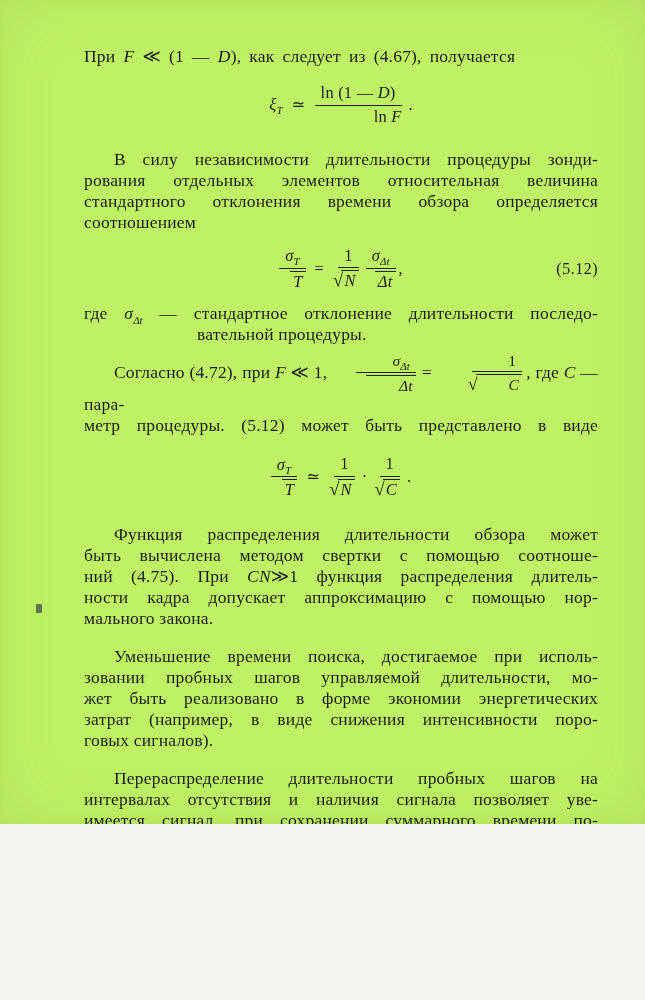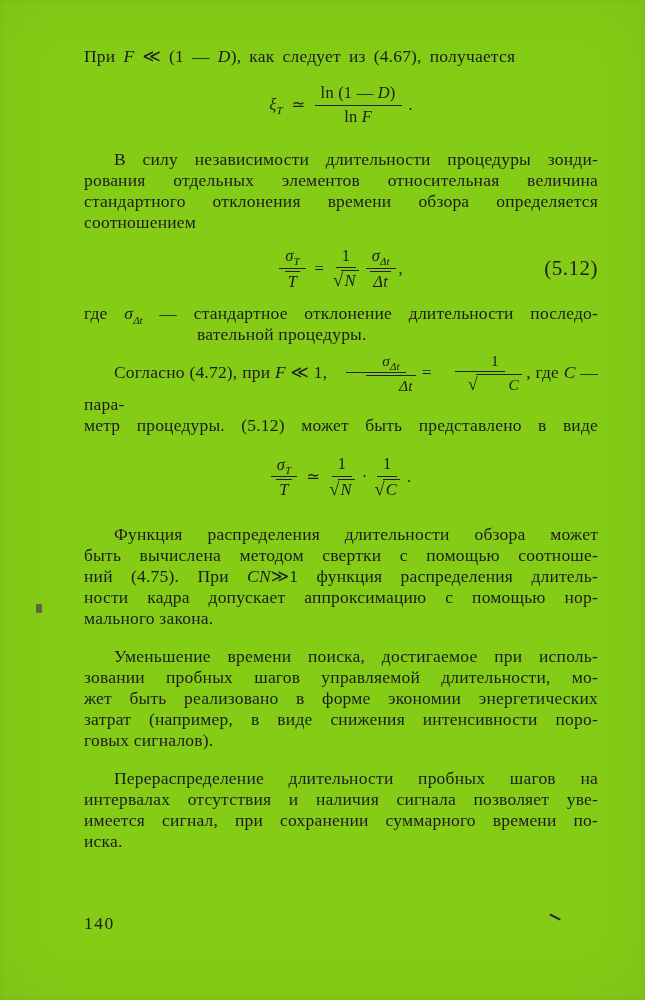--- a/index.html
+++ b/index.html
@@ -4,22 +4,22 @@
 <style>
   * { box-sizing: border-box; }
   html, body { margin: 0; padding: 0; }
   body {
     width: 645px; height: 1000px;
     background: #f5f3ee;
     font-family: "Liberation Serif", "DejaVu Serif", serif;
   }
   .page {
     position: relative;
-    width: 645px; height: 1000px;
-    background: #84cc16;
+    width: 645px; height: 824px;
+    background: #bef264;
     overflow: hidden;
     color: #1c1c1c;
     box-shadow: inset 0 0 70px rgba(70,60,40,.07), inset 0 0 8px rgba(0,0,0,.05);
   }
   .content {
     position: absolute; left: 84px; top: 46px; width: 514px;
     font-size: 17.5px; line-height: 21px; letter-spacing: .2px;
   }
   .line { min-height: 21px; }
   .jl { text-align: justify; text-align-last: justify; }
@@ -31,23 +31,23 @@
   
   .display {
     display: flex; align-items: center; justify-content: center;
     font-size: 16.5px; line-height: 1.12; gap: 7px; text-indent: 0;
   }
   .f-xi   { margin: 14px 0 20px; height: 48px; }
   .eqrow  { position: relative; margin: 12px 0 10px; height: 48px; }
   .f-sigma{ margin: 18px 0 24px; height: 46px; }
   .eqno {
     position: absolute; right: 0; top: 50%; transform: translateY(-50%);
-    font-size: 21px; letter-spacing: .5px;
+    font-size: 16px; letter-spacing: .5px;
   }
-  .frac { display: inline-flex; flex-direction: column; align-items: center; vertical-align: middle; }
+  .frac { display: inline-flex; flex-direction: column; align-items: flex-end; vertical-align: middle; }
   .frac .num { display: block; border-bottom: 1.4px solid #222; padding: 0 6px 2px; white-space: nowrap; }
   .frac .den { display: block; padding-top: 2px; white-space: nowrap; }
   .ifrac { margin: 0 4px; font-size: 15.5px; line-height: 1.05; }
   .ov { display: inline-block; border-top: 1.4px solid #222; line-height: 1.1; padding: 1px 3px 0; }
   .radsign { font-style: normal; font-weight: 600; font-size: 1.12em; margin-right: -2px; }
   .rel { padding: 0 2px; }
   .comma { margin-left: -4px; }
   .tall { margin-top: 8px; min-height: 44px; }
   .mt7 { margin-top: 7px; }
   .mt5 { margin-top: 5px; }

